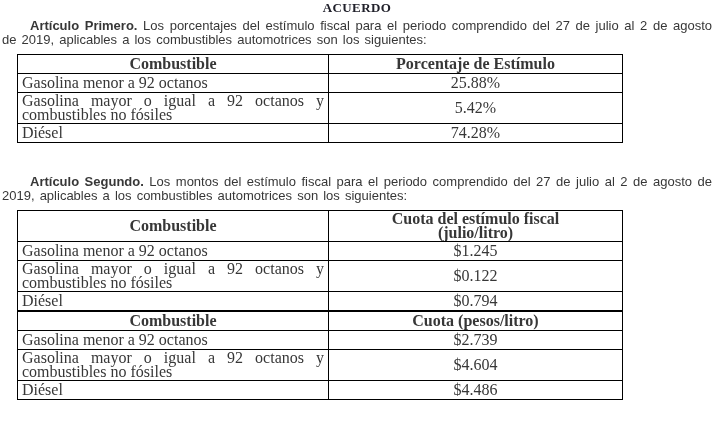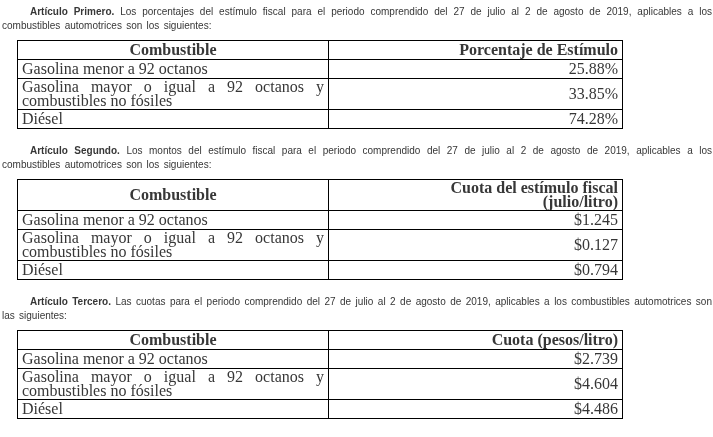--- a/index.html
+++ b/index.html
@@ -18,77 +18,78 @@
     font-weight: bold;
     font-size: 13px;
     line-height: 14px;
     text-align: center;
     color: #21212b;
     letter-spacing: 0.4px;
     margin: 0;
   }
 
   .para {
-    font-size: 10px;
+    font-size: 13px;
     line-height: 14px;
     text-align: justify;
     text-indent: 28px;
     word-spacing: 1.5px;
     margin: 4px 0 7px 0;
   }
-  .article + .article .para { margin-top: 15px; }
+  .article + .article .para { margin-top: 32px; }
   .para .lead { font-weight: bold; }
 
   table.doc-table {
     border-collapse: collapse;
     table-layout: fixed;
     width: 606px;
     margin: 0 0 0 15px;
   }
   .doc-table th, .doc-table td {
     border: 1px solid #000000;
     font-size: 16px;
     line-height: 14px;
     padding: 1px 4px;
     vertical-align: middle;
     overflow: hidden;
     font-family: Liberation Serif, serif;
   }
   .doc-table th { font-weight: bold; text-align: center; height: 16px; }
   .col-fuel  { width: 302px; }
   td.col-fuel { text-align: justify; height: 16px; }
-  td.col-value, th.col-value { text-align: right; }
+  td.col-value, th.col-value { text-align: center; }
   th .sub:empty { display: none; }
 </style>
 </head>
 <body>
 
 <div class="page">
 
+  <h1 class="doc-title">ACUERDO</h1>
 
   <section class="article">
     <p class="para"><span class="lead">Artículo Primero.</span><span> Los porcentajes del estímulo fiscal para el periodo comprendido del 27 de julio al 2 de agosto de 2019, aplicables a los combustibles automotrices son los siguientes:</span></p>
     <table class="doc-table">
       <thead>
         <tr>
           <th class="col-fuel">Combustible</th>
           <th class="col-value">
             <div>Porcentaje de Estímulo</div>
 
           </th>
         </tr>
       </thead>
       <tbody>
         <tr>
           <td class="col-fuel">Gasolina menor a 92 octanos</td>
           <td class="col-value">25.88%</td>
         </tr>
         <tr>
           <td class="col-fuel">Gasolina mayor o igual a 92 octanos y combustibles no fósiles</td>
-          <td class="col-value">33.85%</td>
+          <td class="col-value">5.42%</td>
         </tr>
         <tr>
           <td class="col-fuel">Diésel</td>
           <td class="col-value">74.28%</td>
         </tr>
       </tbody>
     </table>
   </section>
 
   <section class="article">
@@ -103,32 +104,31 @@
           </th>
         </tr>
       </thead>
       <tbody>
         <tr>
           <td class="col-fuel">Gasolina menor a 92 octanos</td>
           <td class="col-value">$1.245</td>
         </tr>
         <tr>
           <td class="col-fuel">Gasolina mayor o igual a 92 octanos y combustibles no fósiles</td>
-          <td class="col-value">$0.127</td>
+          <td class="col-value">$0.122</td>
         </tr>
         <tr>
           <td class="col-fuel">Diésel</td>
           <td class="col-value">$0.794</td>
         </tr>
       </tbody>
     </table>
   </section>
 
   <section class="article">
-    <p class="para"><span class="lead">Artículo Tercero.</span><span> Las cuotas para el periodo comprendido del 27 de julio al 2 de agosto de 2019, aplicables a los combustibles automotrices son las siguientes:</span></p>
     <table class="doc-table">
       <thead>
         <tr>
           <th class="col-fuel">Combustible</th>
           <th class="col-value">
             <div>Cuota (pesos/litro)</div>
 
           </th>
         </tr>
       </thead>

